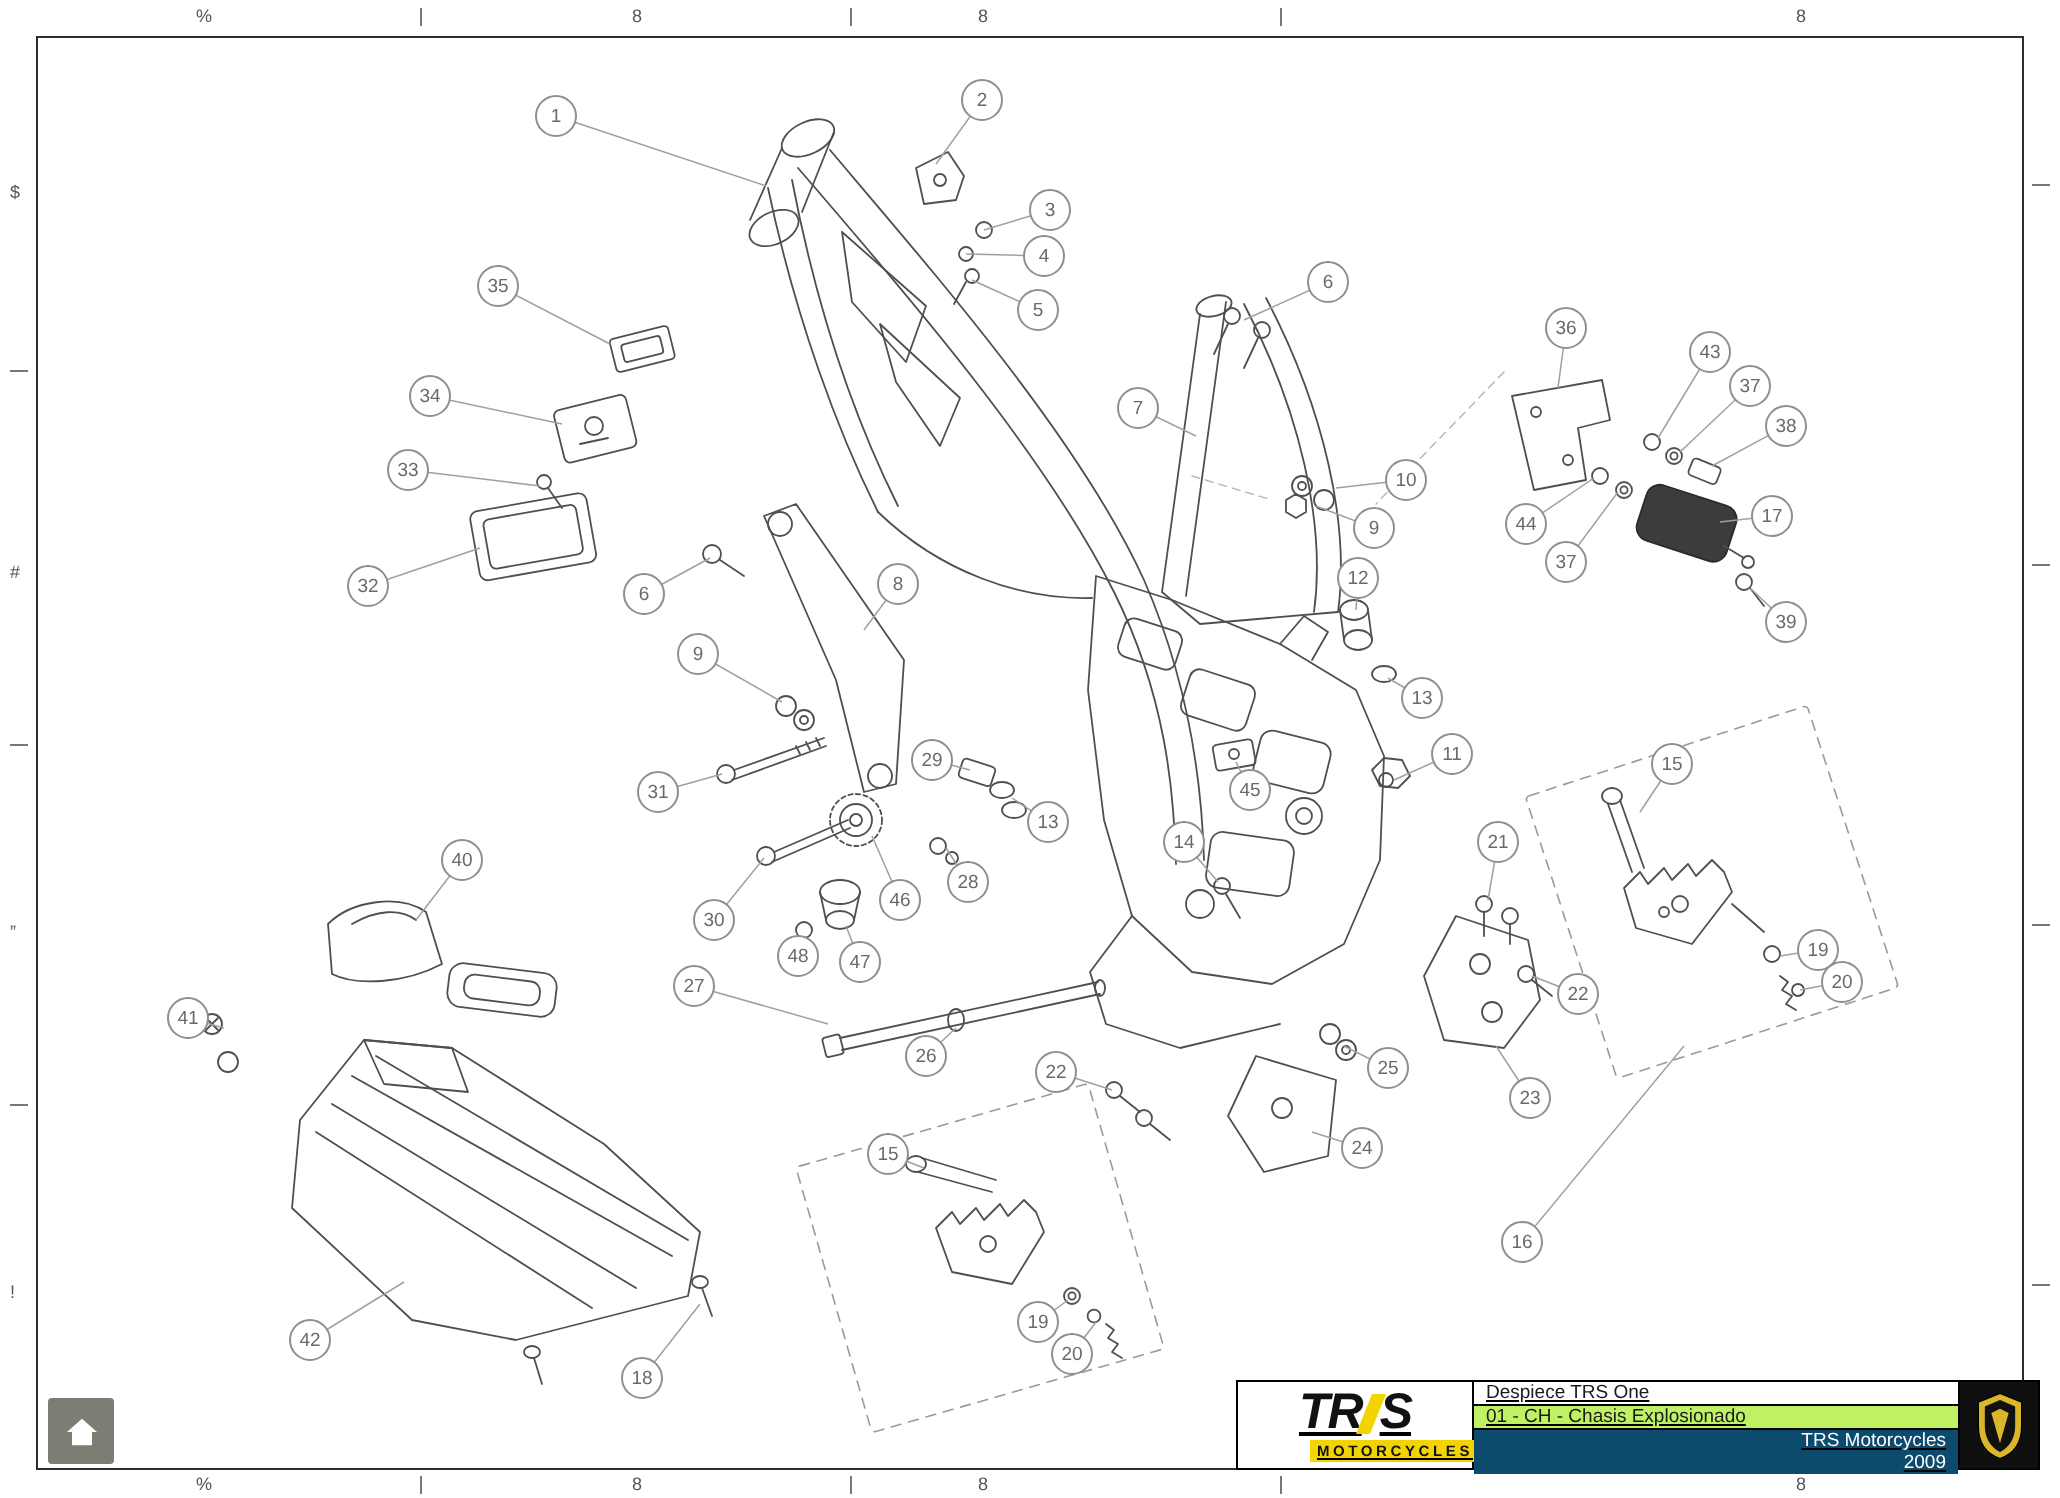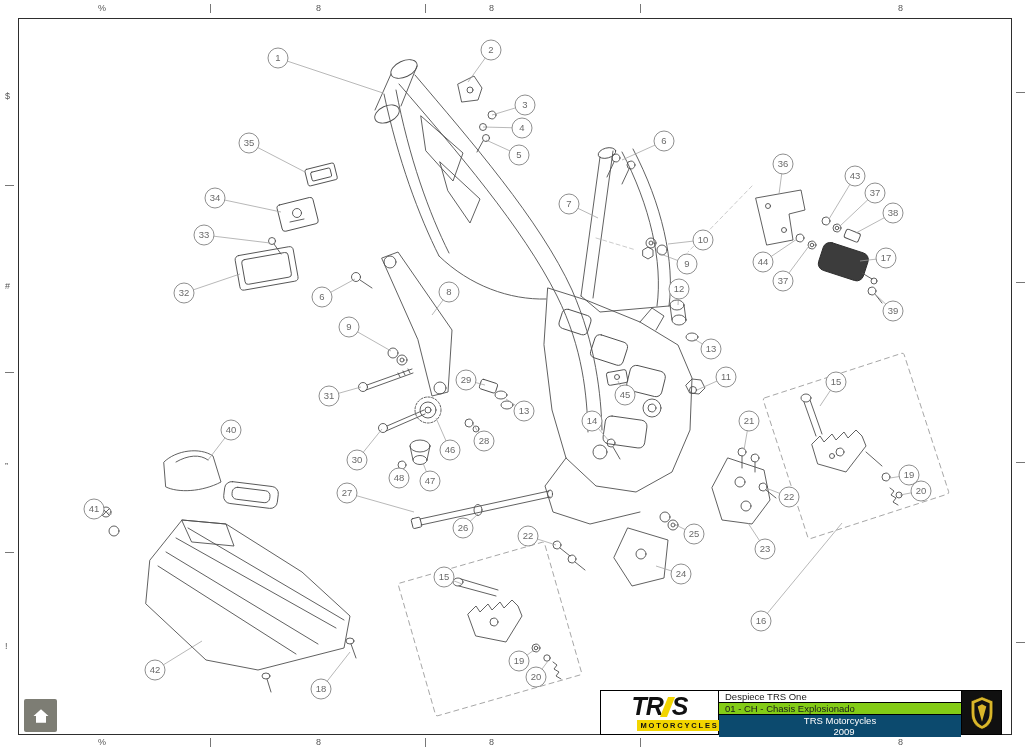--- a/index.html
+++ b/index.html
@@ -19,34 +19,34 @@
   .d .dark{fill:#3c3c3c;stroke:#2b2b2b;}
   .d .knurl{stroke-dasharray:2.2 1.6;}
   .dash{stroke:#9a9a9a;stroke-width:0.8;fill:none;stroke-dasharray:5 4;}
   .dash2{stroke:#b5b5b5;stroke-width:0.7;fill:none;stroke-dasharray:4 3;}
   .spring{stroke:#4f4f4f;fill:none;stroke-width:0.9;}
   .leader{stroke:#a0a0a0;stroke-width:0.75;}
   .callout-circle{fill:#ffffff;stroke:#8f8f8f;stroke-width:1;}
   .callout-num{font-size:9.5px;fill:#6a6a6a;text-anchor:middle;font-family:"Liberation Sans",sans-serif;}
   
   .title-block{
-    position:absolute;right:28px;bottom:14px;width:402px;height:45px;
-    border:1px solid #000;background:#fff;display:flex;box-sizing:border-box;
+    position:absolute;right:10px;bottom:14px;width:402px;height:45px;
+    border:1px solid #000;background:#fff;display:flex;box-sizing:border-box;text-decoration:underline;
   }
   .tb-logo{
     width:118px;border-right:1px solid #000;display:flex;flex-direction:column;
     align-items:center;justify-content:center;box-sizing:border-box;
   }
   .tb-brand{font-weight:bold;font-style:italic;font-size:25px;line-height:1;color:#111;
     display:flex;align-items:center;letter-spacing:-1px;}
   .tb-slash{display:inline-block;width:7px;height:20px;transform:skewX(-22deg);margin:0 1px;}
   .tb-sub{font-size:7.5px;font-weight:bold;letter-spacing:1.8px;color:#111;
     padding:1px 4px;margin-top:1px;}
   .tb-rows{flex:1;display:flex;flex-direction:column;box-sizing:border-box;}
-  .tb-row{flex:1;display:flex;align-items:center;padding:0 6px;font-size:9.5px;color:#1a1a1a;
+  .tb-row{flex:1;display:flex;align-items:flex-end;padding:0 6px;font-size:9.5px;color:#1a1a1a;
     border-bottom:1px solid #000;box-sizing:border-box;}
   .tb-row:last-child{border-bottom:none;}
   .tb-row.dark-row{background:#0c4a6e;color:#fff;justify-content:space-between;flex-direction:column;}
   .tb-year{padding-left:8px;}
   .tb-shield{width:40px;background:#101010;display:flex;align-items:center;justify-content:center;
     border-left:1px solid #000;box-sizing:border-box;}
   
   .home-btn{
     position:absolute;left:24px;bottom:17px;width:33px;height:33px;background:#7d7d74;
     display:flex;align-items:center;justify-content:center;cursor:pointer;border-radius:2px;
@@ -549,21 +549,21 @@
         <span>TR</span>
           <span class="tb-slash" style="background: rgb(242, 213, 0);"></span>
           <span>S</span>
       </div>
       <div class="tb-sub" style="background: rgb(242, 213, 0); margin-left: 40px;">MOTORCYCLES</div>
     </div>
     <div class="tb-rows">
       <div class="tb-row">
         <span>Despiece TRS One</span>
       </div>
-      <div class="tb-row" style="background: #84cc16;">
+      <div class="tb-row" style="background: #bef264;">
         <span>01 - CH - Chasis Explosionado</span>
       </div>
       <div class="tb-row dark-row">
         <span>TRS Motorcycles</span>
         <span class="tb-year">2009</span>
       </div>
     </div>
     <div class="tb-shield">
       <svg width="26" height="36" viewBox="0 0 24 32">
         <path d="M12 1 L22 5 L22 16 C22 24 18 29 12 31 C6 29 2 24 2 16 L2 5 Z" fill="#d9b62a" stroke="#000" stroke-width="0.6"></path>

